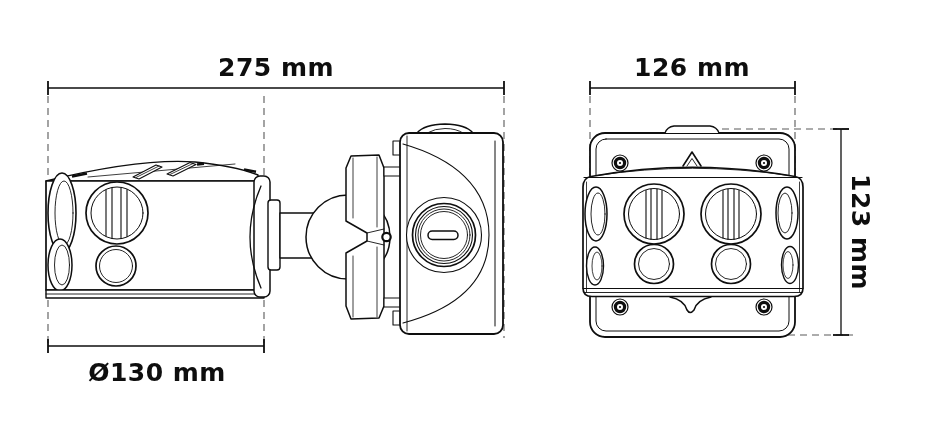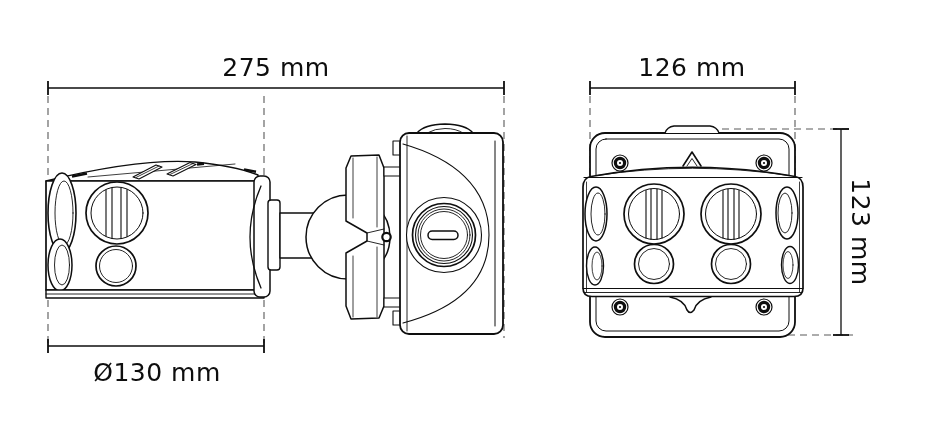--- a/index.html
+++ b/index.html
@@ -1,17 +1,17 @@
 <!DOCTYPE html>
 <html><head>
 <meta charset="utf-8">
 <style>
   html,body{margin:0;padding:0;background:#ffffff;}
   .canvas{position:relative;width:938px;height:426px;background:#ffffff;overflow:hidden;
-          font-family:"DejaVu Sans","Liberation Sans",sans-serif;}
+          font-family:"DejaVu Sans","Liberation Sans",sans-serif;font-weight:bold;}
   svg{position:absolute;left:0;top:0;}
   
   .ln{stroke:#0e0e0e;fill:none;stroke-linecap:round;stroke-linejoin:round;}
   .fw{fill:#ffffff;}          
   .fb{fill:#0e0e0e;stroke:none;} 
   .w18{stroke-width:1.8}.w17{stroke-width:1.7}.w16{stroke-width:1.6}
   .w15{stroke-width:1.5}.w14{stroke-width:1.4}.w13{stroke-width:1.3}
   .w12{stroke-width:1.2}.w11{stroke-width:1.1}.w10{stroke-width:1}
   .w09{stroke-width:0.9}.w08{stroke-width:0.8}
   .dash{stroke:#5a5a5a;fill:none;stroke-width:1.1;stroke-dasharray:7 5;}

